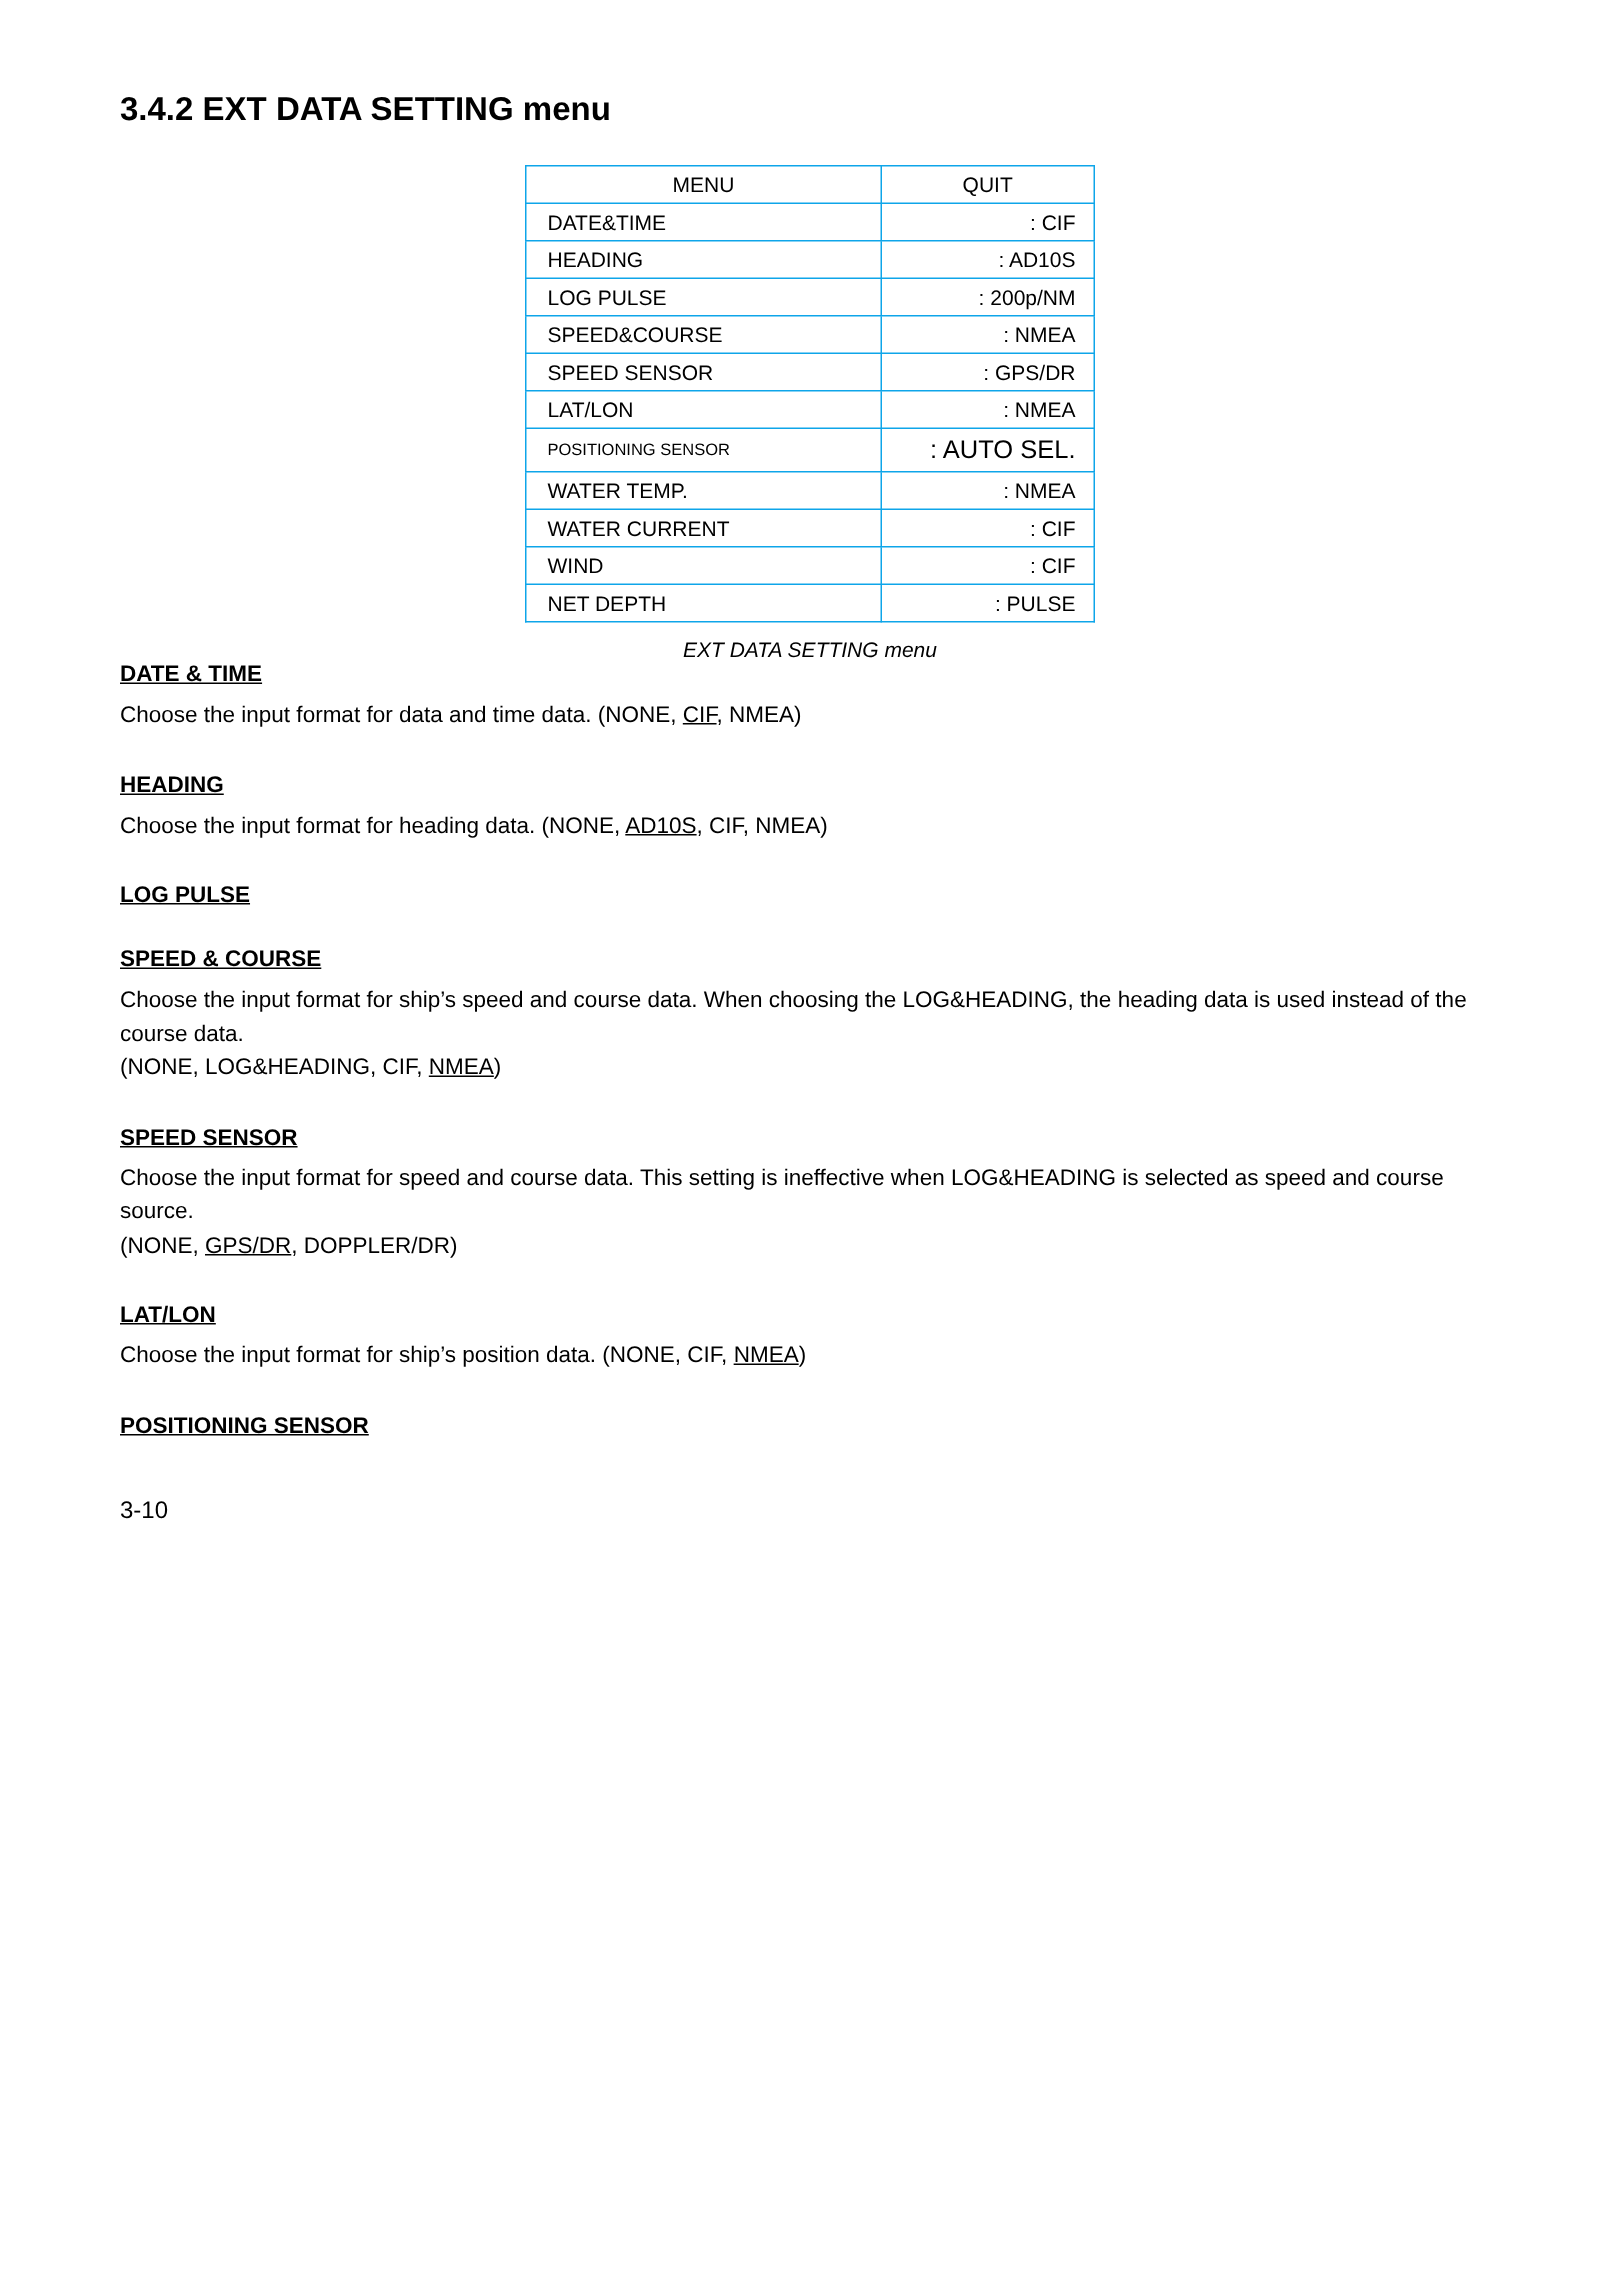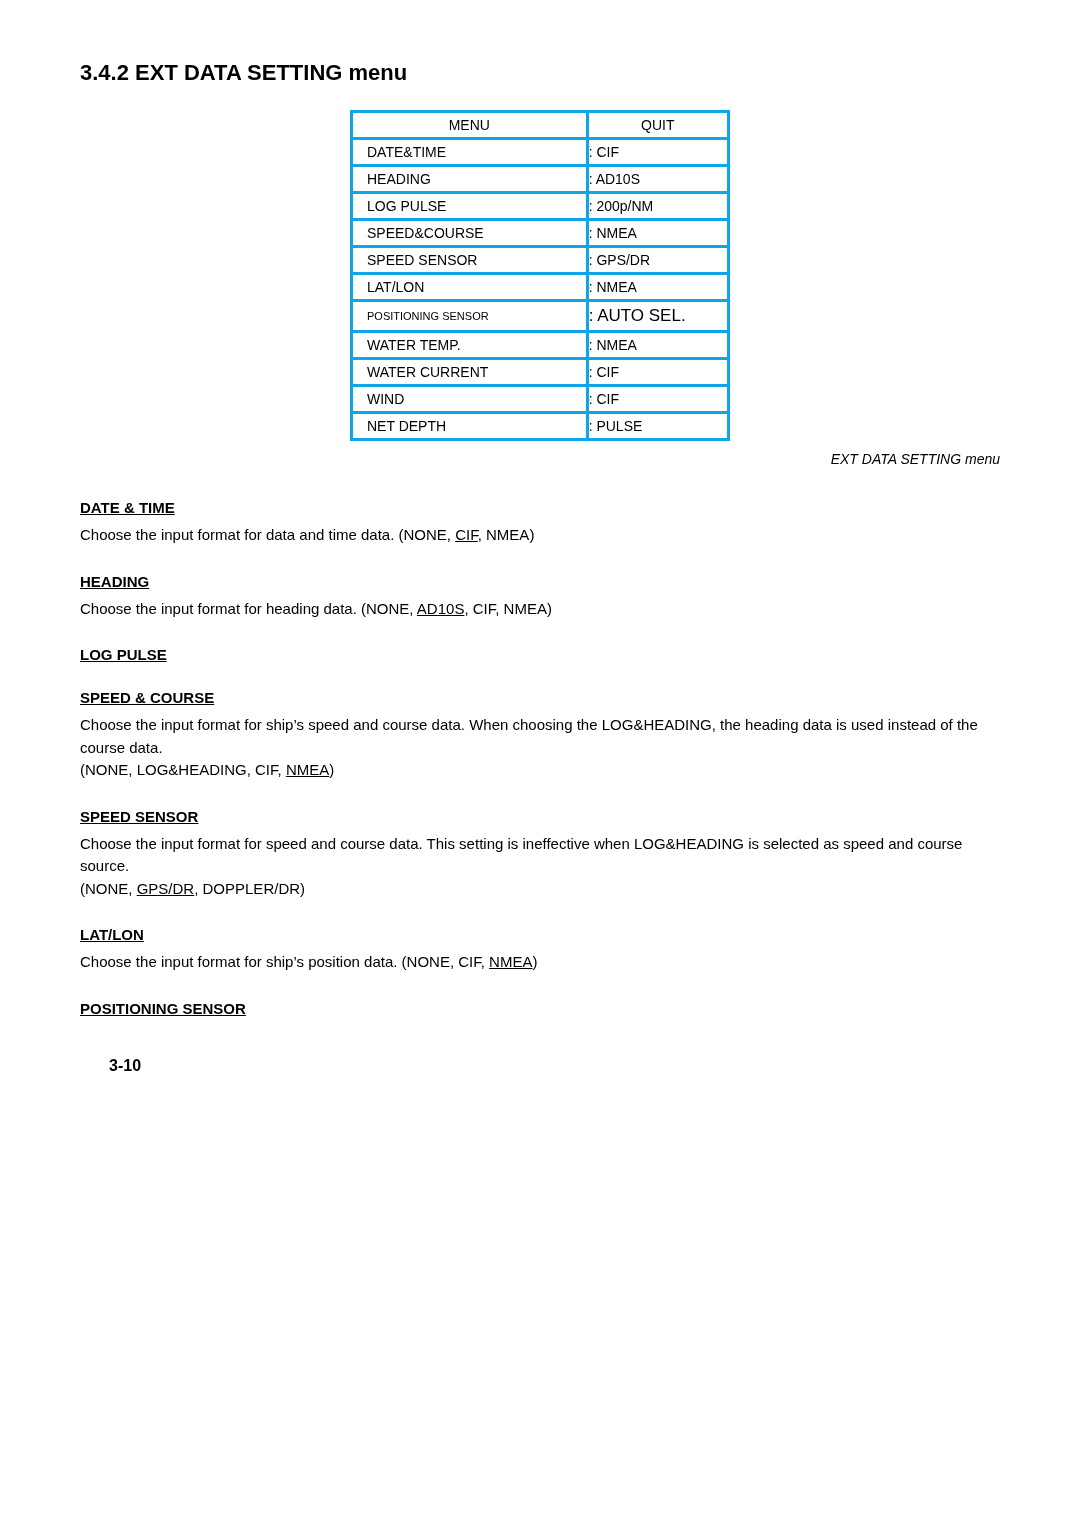--- a/index.html
+++ b/index.html
@@ -25,21 +25,21 @@
       justify-content: center;
       margin-bottom: 10px;
     }
 
     .menu-table {
       border-collapse: collapse;
       min-width: 380px;
     }
 
     .menu-table td, .menu-table th {
-      border: 3px solid #0ea5e9;
+      border: 1px solid #0ea5e9;
       padding: 4px 12px;
       font-size: 14px;
     }
 
     .menu-table .header-row td {
       text-align: center;
       font-weight: normal;
       background: #fff;
     }
 
@@ -47,32 +47,32 @@
       font-size: 14px;
     }
 
     .menu-table .col-label {
       width: 200px;
       padding-left: 14px;
     }
 
     .menu-table .col-value {
       width: 120px;
-      padding-left: 0;
+      padding-left: 26px;
+      text-align: right;
     }
 
     .menu-table .small-text td {
       font-size: 11px;
     }
 
     .menu-caption {
-      text-align: right;
+      text-align: center;
       font-style: italic;
       font-size: 14px;
-      margin-bottom: 32px;
     }
 
     
     .section {
       margin-bottom: 26px;
     }
 
     .section-title {
       font-weight: bold;
       text-decoration: underline;
@@ -84,23 +84,22 @@
       font-size: 15px;
       line-height: 1.5;
     }
 
     .underline {
       text-decoration: underline;
     }
 
     .page-number {
       font-size: 16px;
-      font-weight: bold;
+      font-weight: normal;
       margin-top: 40px;
-      margin-left: 29px;
     }
   </style>
 </head>
 <body>
 
 <h1>3.4.2 EXT DATA SETTING menu</h1>
 
 <div class="menu-table-wrapper">
   <table class="menu-table">
     <tbody>

